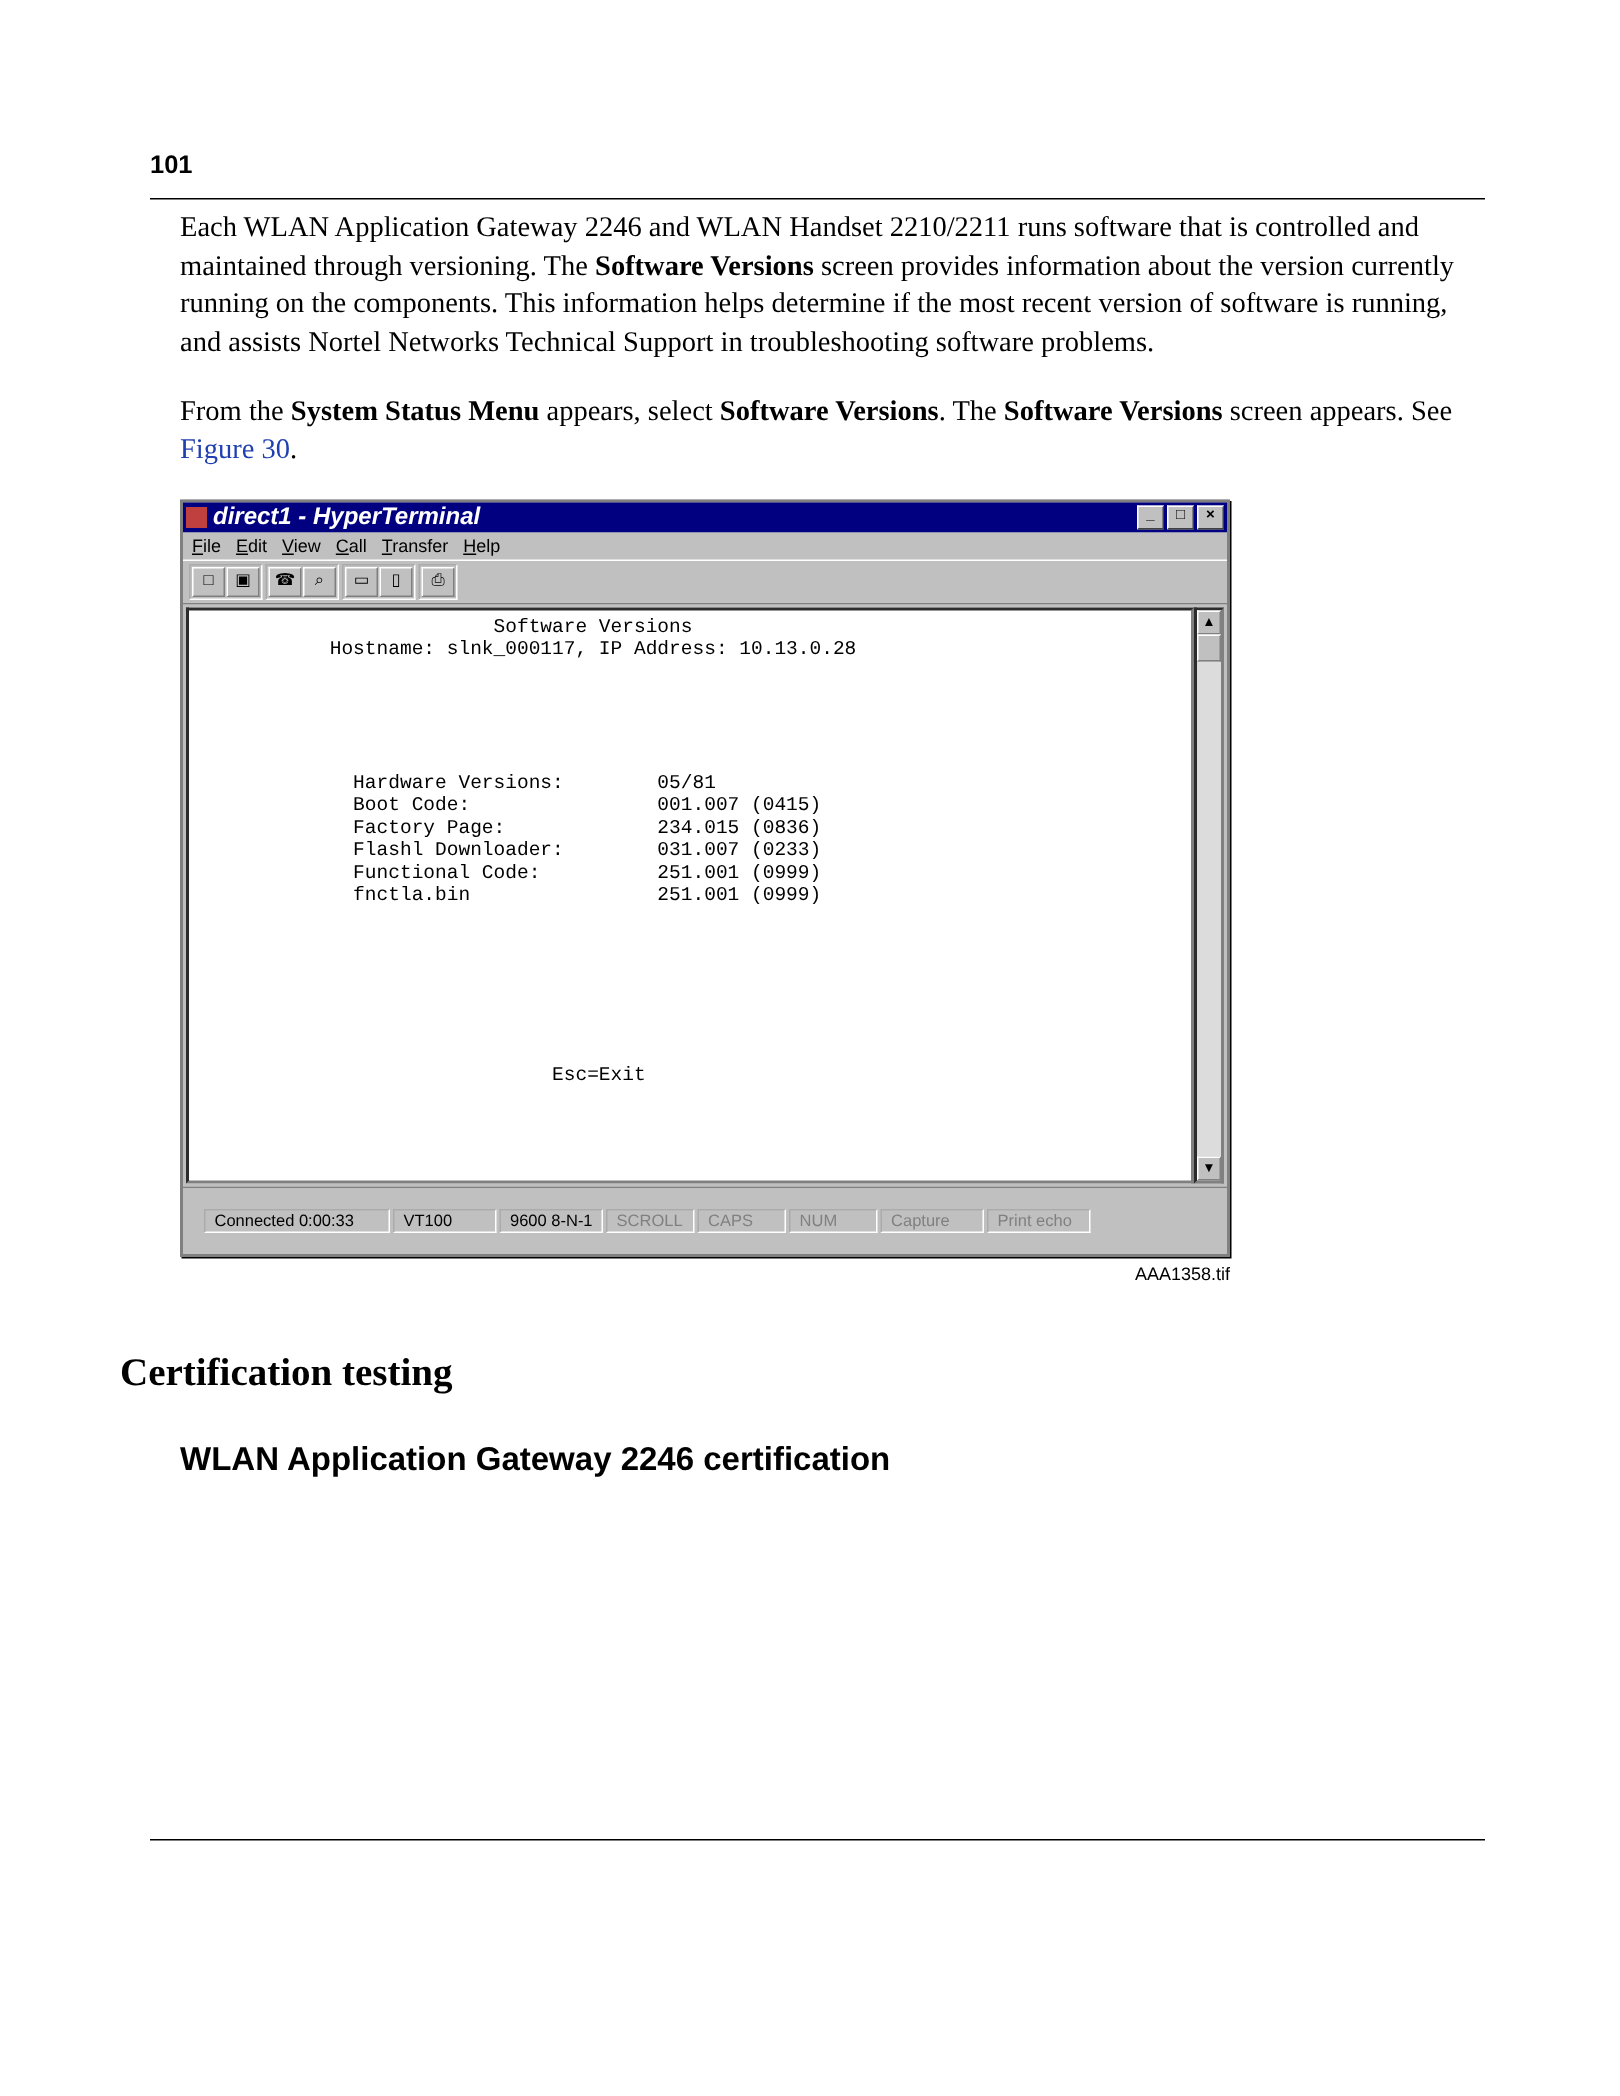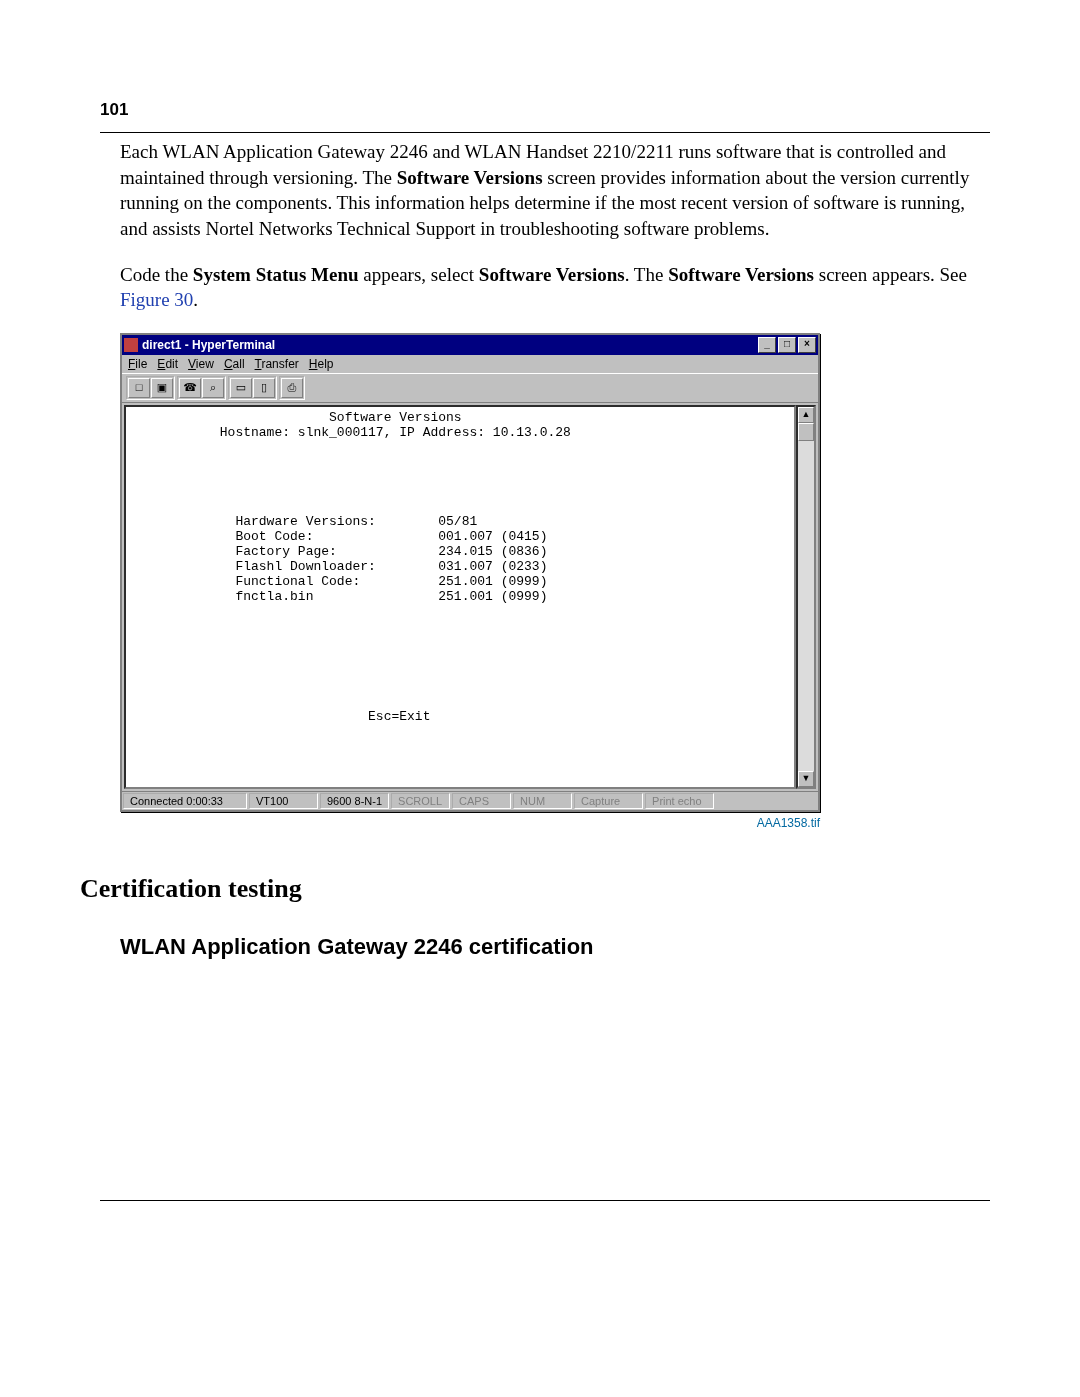--- a/index.html
+++ b/index.html
@@ -71,21 +71,21 @@
     color: #fff;
     height: 20px;
     padding: 0 2px;
   }
   .titlebar .icon {
     width: 14px; height: 14px;
     background: #c04040;
     margin-right: 4px;
     display: inline-block;
   }
-  .titlebar .title { font-weight: bold; flex: 1; font-size: 12px; }
+  .titlebar .title { font-weight: bold; flex: 1; font-size: 16px; font-style: italic; }
   .title-btns { display: flex; gap: 2px; }
   .title-btns .btn {
     width: 16px; height: 14px;
     background: #c0c0c0;
     border: 1px solid #fff;
     border-right-color: #404040;
     border-bottom-color: #404040;
     font-size: 10px;
     line-height: 12px;
     text-align: center;
@@ -168,38 +168,38 @@
     text-align: center;
     line-height: 12px;
   }
   .vscroll .arrow { height: 14px; }
   .vscroll .track { flex: 1; background: #dcdcdc; }
   .vscroll .thumb { height: 16px; margin-top: auto; }
   .statusbar {
     display: flex;
     background: #c0c0c0;
     border-top: 1px solid #808080;
-    padding: 1px;
+    padding: 14px;
     gap: 2px;
     font-size: 11px;
   }
   .status-cell {
     border: 1px inset #fff;
     padding: 1px 6px;
     color: #000;
   }
   .status-cell.dim { color: #808080; }
   .status-cell.wide { flex: 0 0 110px; }
   .status-cell.small { flex: 0 0 55px; }
   .status-cell.tiny { flex: 0 0 45px; }
   .img-label {
     text-align: right;
     font-family: Arial, sans-serif;
     font-size: 12px;
-    color: #0369a1;
+    color: #000000;
     margin-top: 4px;
   }
 
   .bottom-rule {
     border: 0;
     border-top: 1px solid #000;
     margin: 240px 0 6px 0;
   }
   .footer {
     font-family: Arial, Helvetica, sans-serif;
@@ -214,21 +214,21 @@
 
   <div class="page-num">101</div>
   <hr class="top-rule">
 
 
   <p class="body-p">
     <span>Each WLAN Application Gateway 2246 and WLAN Handset 2210/2211 runs software that is controlled and maintained through versioning. The </span><span class="b">Software Versions</span><span> screen provides information about the version currently running on the components. This information helps determine if the most recent version of software is running, and assists Nortel Networks Technical Support in troubleshooting software problems.</span>
   </p>
 
   <p class="body-p">
-    <span>Code the </span><span class="b">System Status Menu</span><span> appears, select </span><span class="b">Software Versions</span><span>. The </span><span class="b">Software Versions</span><span> screen appears. See </span><span class="link">Figure 30</span><span>.</span>
+    <span>From the </span><span class="b">System Status Menu</span><span> appears, select </span><span class="b">Software Versions</span><span>. The </span><span class="b">Software Versions</span><span> screen appears. See </span><span class="link">Figure 30</span><span>.</span>
   </p>
 
 
   <div class="ht-wrap">
     <div class="ht-window">
       <div class="titlebar">
         <span class="icon"></span>
         <span class="title">direct1 - HyperTerminal</span>
         <div class="title-btns">
           <div class="btn">_</div>

